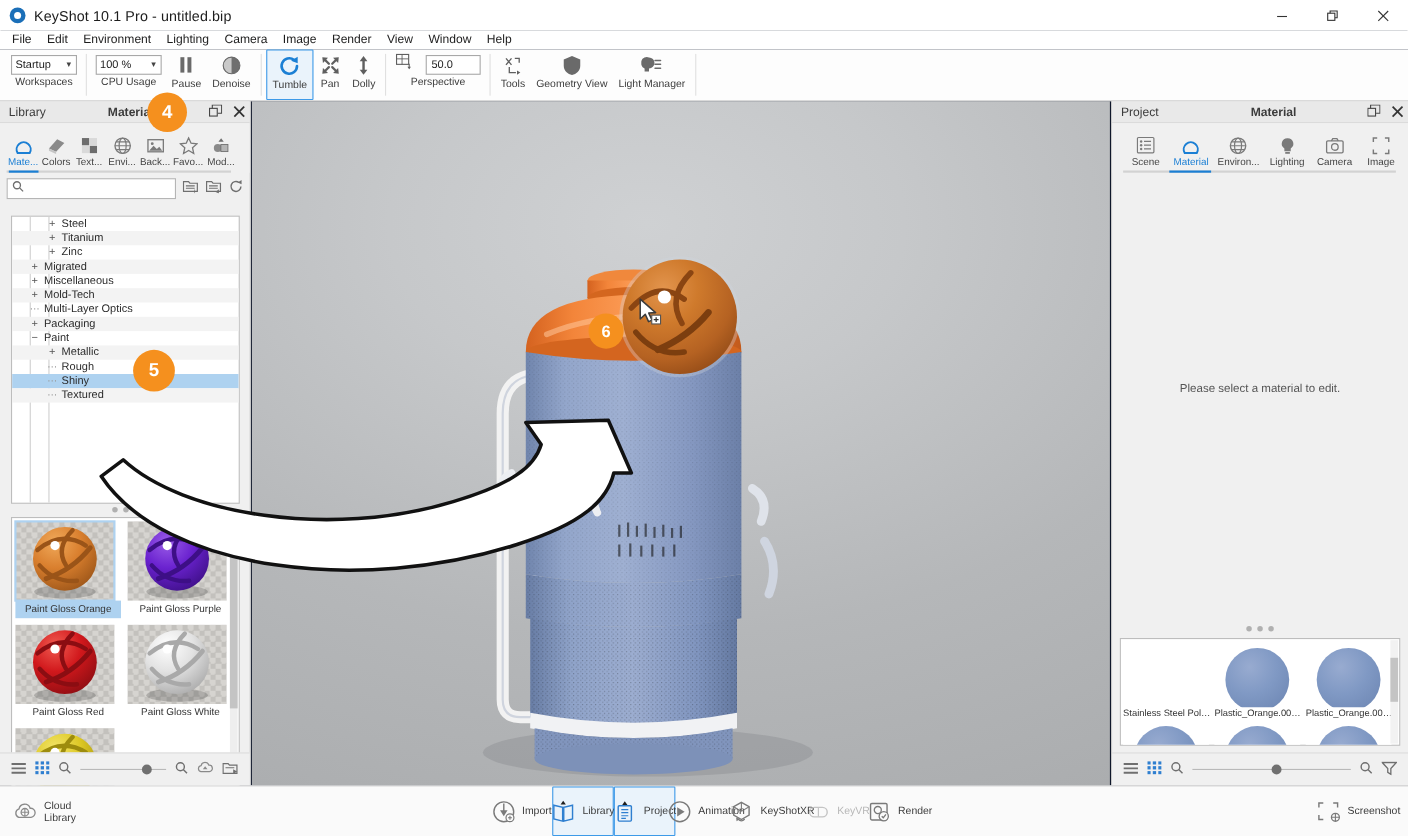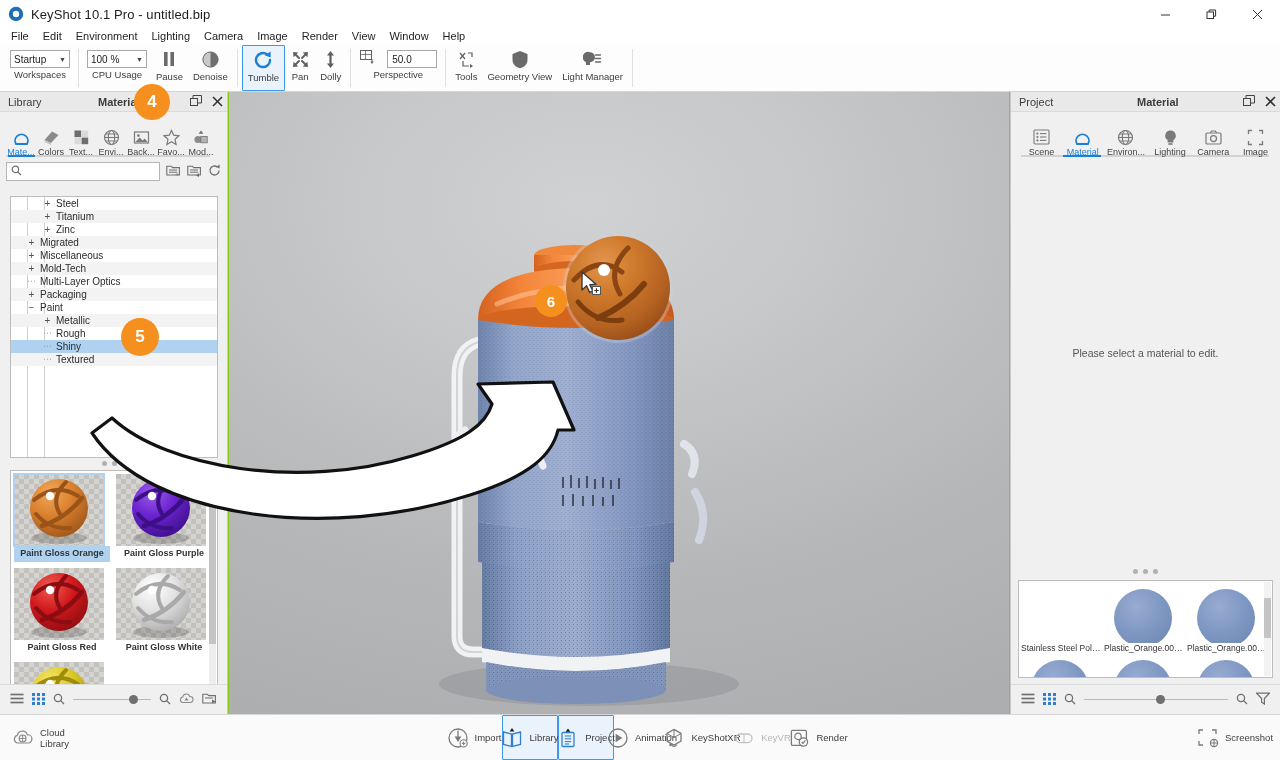--- a/index.html
+++ b/index.html
@@ -4,21 +4,21 @@
 <style>
   * { box-sizing: border-box; margin:0; padding:0; }
   html,body { width:1280px; height:760px; overflow:hidden; }
   body {
     font-family: "Liberation Sans", sans-serif;
     font-size: 11px;
     color: #3c3c3c;
     background: #f0f0f0;
     -webkit-font-smoothing: antialiased;
   }
-  #app { position:relative; width:1280px; height:760px; background:#84cc16;border-radius:32px; }
+  #app { position:relative; width:1280px; height:760px; background:#0f172a;border-radius:32px; }
 
   
   .titlebar {
     position:absolute; top:0; left:0; width:1280px; height:28px;
     background:#ffffff; display:flex; align-items:center;
   }
   .tb-logo { width:16px; height:16px; margin-left:8px; margin-right:7px; flex:none; }
   .tb-title { font-size:13px; color:#1d1d1d; letter-spacing:0.1px; }
   .win-btns { position:absolute; right:0; top:0; height:28px; display:flex; }
   .win-btn { width:46px; height:28px; display:flex; align-items:center; justify-content:center;
@@ -68,21 +68,21 @@
   .panel-head {
     height:20px; display:flex; align-items:center; position:relative;
     background:#e9e9e9; border-bottom:1px solid #dadada;
   }
   .panel-tab { font-size:11px; color:#3c3c3c; padding:0 8px; line-height:20px; }
   .panel-tab.sel { font-weight:bold; }
   .panel-head-btns { position:absolute; right:4px; top:0; height:20px; display:flex; align-items:center; gap:10px; }
   .hbtn { color:#444; font-size:12px; line-height:1; }
 
   .libtabs {
-    height:45px; display:flex; align-items:flex-end; padding:5px 4px 0 6px;
+    height:45px; display:flex; align-items:center; padding:5px 4px 0 6px;
     background:#f0f0f0; position:relative;
   }
   .libtab {
     width:30px; display:flex; flex-direction:column; align-items:center; gap:1px;
     position:relative; padding-top:1px;
   }
   .libtab .lt-icon { height:18px; display:flex; align-items:center; justify-content:center; }
   .libtab .lt-label { font-size:9px; color:#444; white-space:nowrap; }
   .libtab.sel .lt-label { color:#1b7fd4; }
   .libtabs-underline { position:absolute; left:6px; bottom:0; width:204px; height:2px; background:#d2d2d2; }
@@ -111,21 +111,21 @@
   .dot { width:5px; height:5px; border-radius:50%; background:#b0b0b0; }
 
   .matgrid {
     position:absolute; left:10px; top:378px; width:208px; height:298px;
     border:1px solid #bdbdbd; background:#fff; overflow:hidden;
   }
   .mgrow { display:flex; }
   .mcell { width:96px; margin:3px; }
   .mcell .thumb { width:90px; height:72px; position:relative; overflow:hidden; }
   .mcell .mname { font-size:9px; color:#333; text-align:center; padding:2px 0 3px; line-height:11px;
-                  white-space:nowrap; overflow:hidden; text-overflow:ellipsis;font-weight:bold; }
+                  white-space:nowrap; overflow:hidden; text-overflow:ellipsis; }
   .mcell.sel .mname { background:#aed2f0; }
   .mcell.sel .thumb { outline:2px solid #aed2f0; outline-offset:-1px; }
 
   .libfoot {
     position:absolute; left:0; bottom:0; width:227px; height:30px;
     display:flex; align-items:center; gap:8px; padding:0 10px;
     background:#f0f0f0; border-top:1px solid #dcdcdc;
   }
   .slider { flex:1; height:12px; position:relative; display:flex; align-items:center; }
   .slider .track { position:absolute; left:0; right:0; height:1.5px; background:#b9b9b9; }

